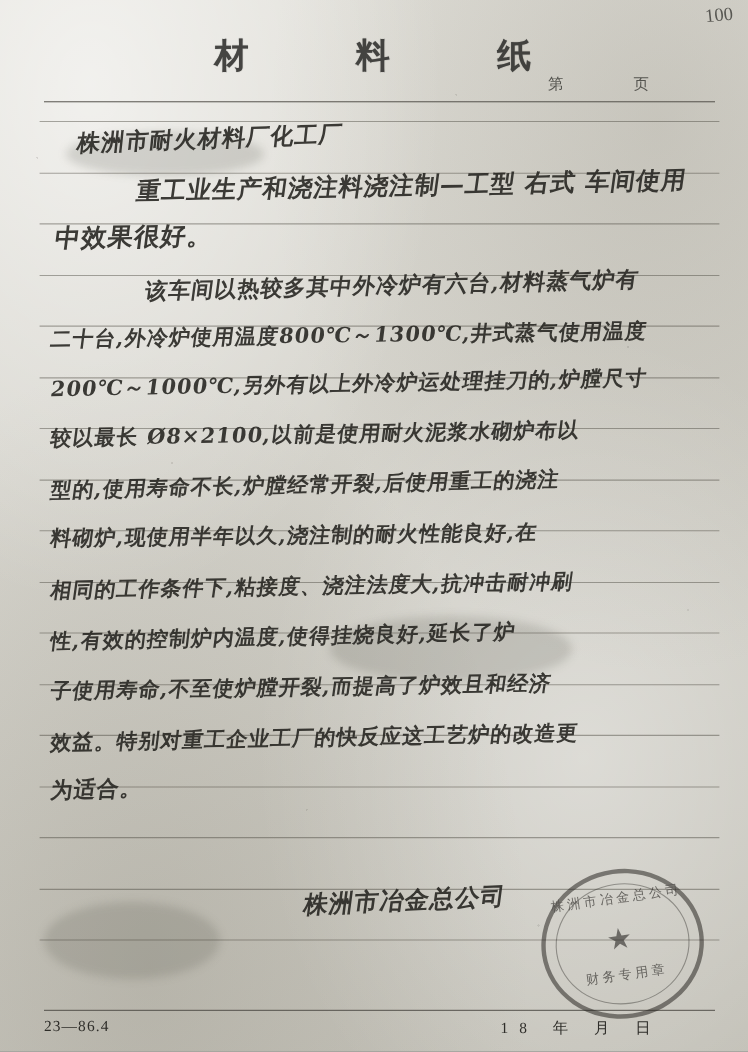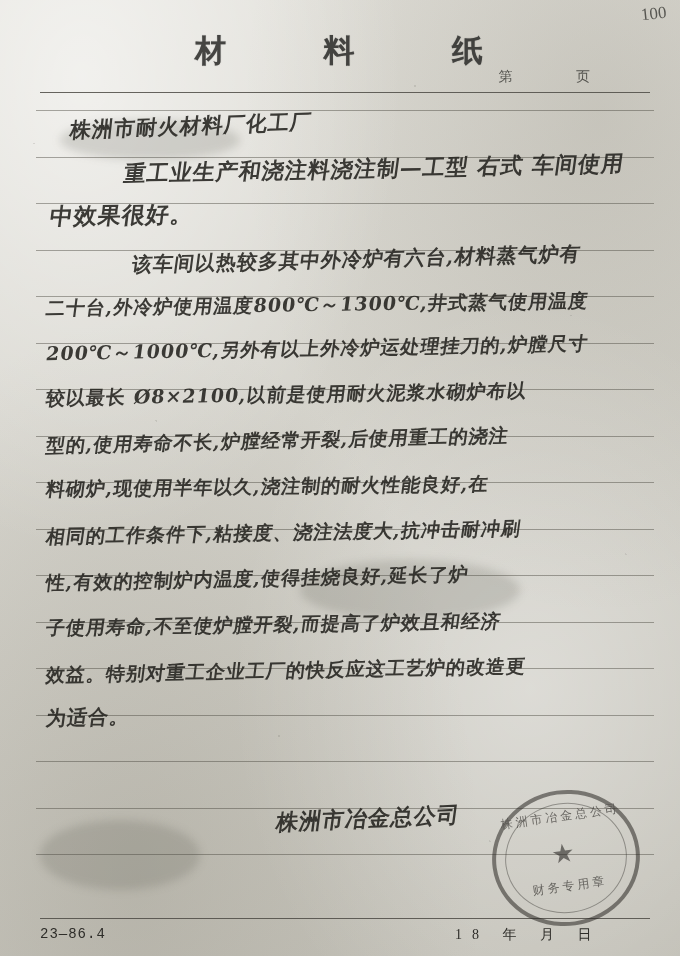--- a/index.html
+++ b/index.html
@@ -69,21 +69,21 @@
     font-family: "Liberation Serif", serif;
     font-size: 17px;
     color: #3a3a36;
     transform: rotate(-6deg);
     opacity: .8;
   }
   .page-label {
     position: absolute;
     right: 60px;
     top: 68px;
-    font-family: Liberation Serif, serif;
+    font-family: Liberation Sans, sans-serif;
     font-size: 14px;
     color: #3a3a36;
     letter-spacing: 30px;
     opacity: .82;
   }
   .rule {
     position: absolute;
     left: 40px;
     right: 30px;
     height: 0;
@@ -166,21 +166,21 @@
     letter-spacing: 3px;
   }
   .seal-text.t1 { top: 14px; }
   .seal-text.t2 { top: 84px; }
 
   
   .form-code {
     position: absolute;
     left: 40px;
     top: 926px;
-    font-family: Liberation Mono, monospace;
+    font-family: Liberation Serif, serif;
     font-size: 14px;
     color: #2e2d29;
     letter-spacing: 1px;
   }
   .date-line {
     position: absolute;
     left: 455px;
     top: 926px;
     font-family: "Liberation Serif", serif;
     font-size: 14px;

